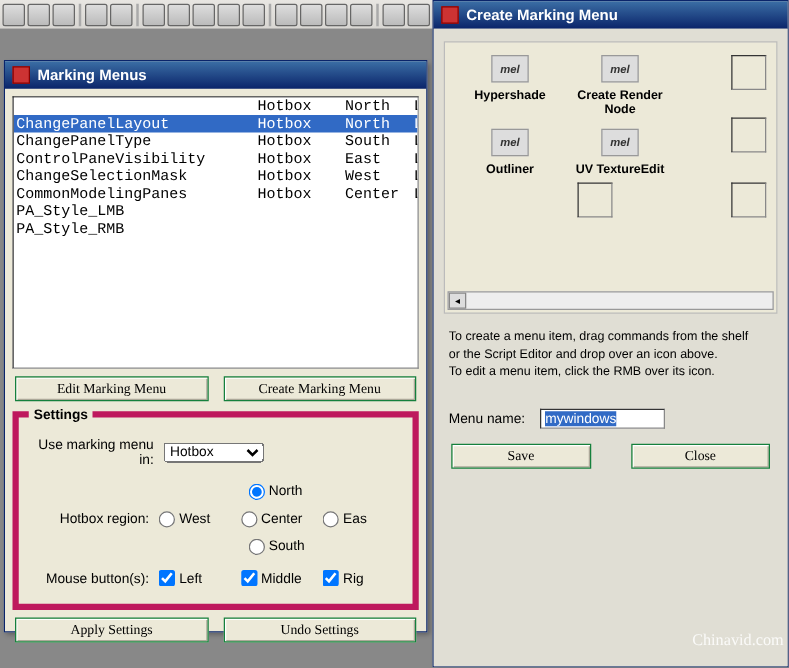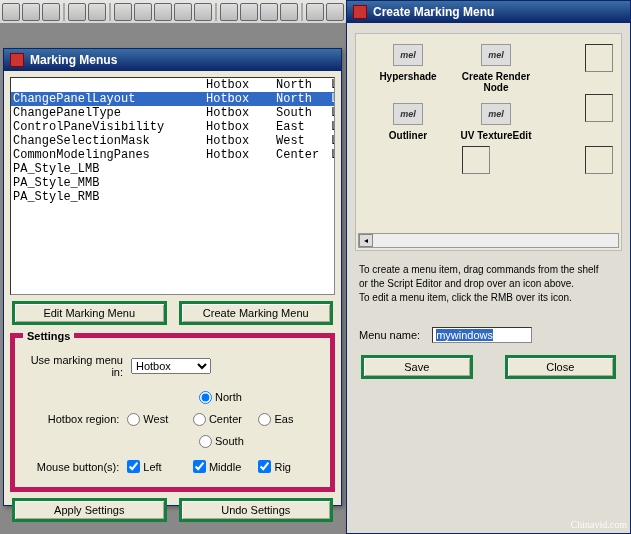--- a/index.html
+++ b/index.html
@@ -64,26 +64,27 @@
   }
   .list-header, .list-row { display: flex; }
   .list-header { background: #fff; }
   .list-row.sel { background: #316ac5; color: #fff; }
   .col1 { width: 195px; padding-left: 2px; }
   .col2 { width: 70px; }
   .col3 { width: 55px; }
   .col4 { flex: 1; overflow: hidden; white-space: nowrap; }
   .btn {
     background: #ece9d8;
-    border: 3px solid #15803d;
+    border: 1px solid #15803d;
     box-shadow: inset 1px 1px #fff, inset -1px -1px #aca899;
     font-size: 11px;
     padding: 3px 8px;
     cursor: pointer;
     text-align: center;
+    font-family: Liberation Serif, serif;
   }
   .btn-row { display: flex; gap: 12px; margin: 2px 8px; }
   .btn-row .btn { flex: 1; }
   .group {
     border: 5px solid #be185d;
     margin: 8px 6px 4px;
     padding: 8px 6px 6px;
     position: relative;
   }
   .group-title {
@@ -147,21 +148,21 @@
     border: 1px inset #888;
     background: #ece9d8;
     padding: 8px;
     margin: 6px 4px 4px;
     height: 78px;
   }
   .test-title { font-weight: bold; font-size: 12px; }
   .test-sub { text-align: center; margin-top: 20px; font-size: 11px; }
   .bottom-row { display: flex; gap: 32px; margin: 12px 6px 0; }
   .bottom-row .btn { flex: 1; }
-  .watermark { position: absolute; right: 4px; bottom: 4px; color: #fff; font-size: 10px; font-family: Tahoma; opacity: .85; }
+  .watermark { position: absolute; right: 4px; bottom: 14px; color: #fff; font-size: 13px; font-family: Tahoma; opacity: .85; }
 </style>
 </head>
 <body>
 
 <div class="toolbar">
   <span class="tool-icon"></span>
   <span class="tool-icon"></span>
   <span class="tool-icon"></span>
   <span class="divider"></span>
   <span class="tool-icon"></span>
@@ -226,21 +227,20 @@
           <span class="col3">Center</span>
           <span class="col4">Left/M</span>
         </div>
         <div class="list-row">
           <span class="col1">PA_Style_LMB</span>
           <span class="col2"></span>
           <span class="col3"></span>
           <span class="col4"></span>
         </div>
         <div class="list-row">
-          <span class="col1">PA_Style_MMB</span>
           <span class="col2"></span>
           <span class="col3"></span>
           <span class="col4"></span>
         </div>
         <div class="list-row">
           <span class="col1">PA_Style_RMB</span>
           <span class="col2"></span>
           <span class="col3"></span>
           <span class="col4"></span>
         </div>

